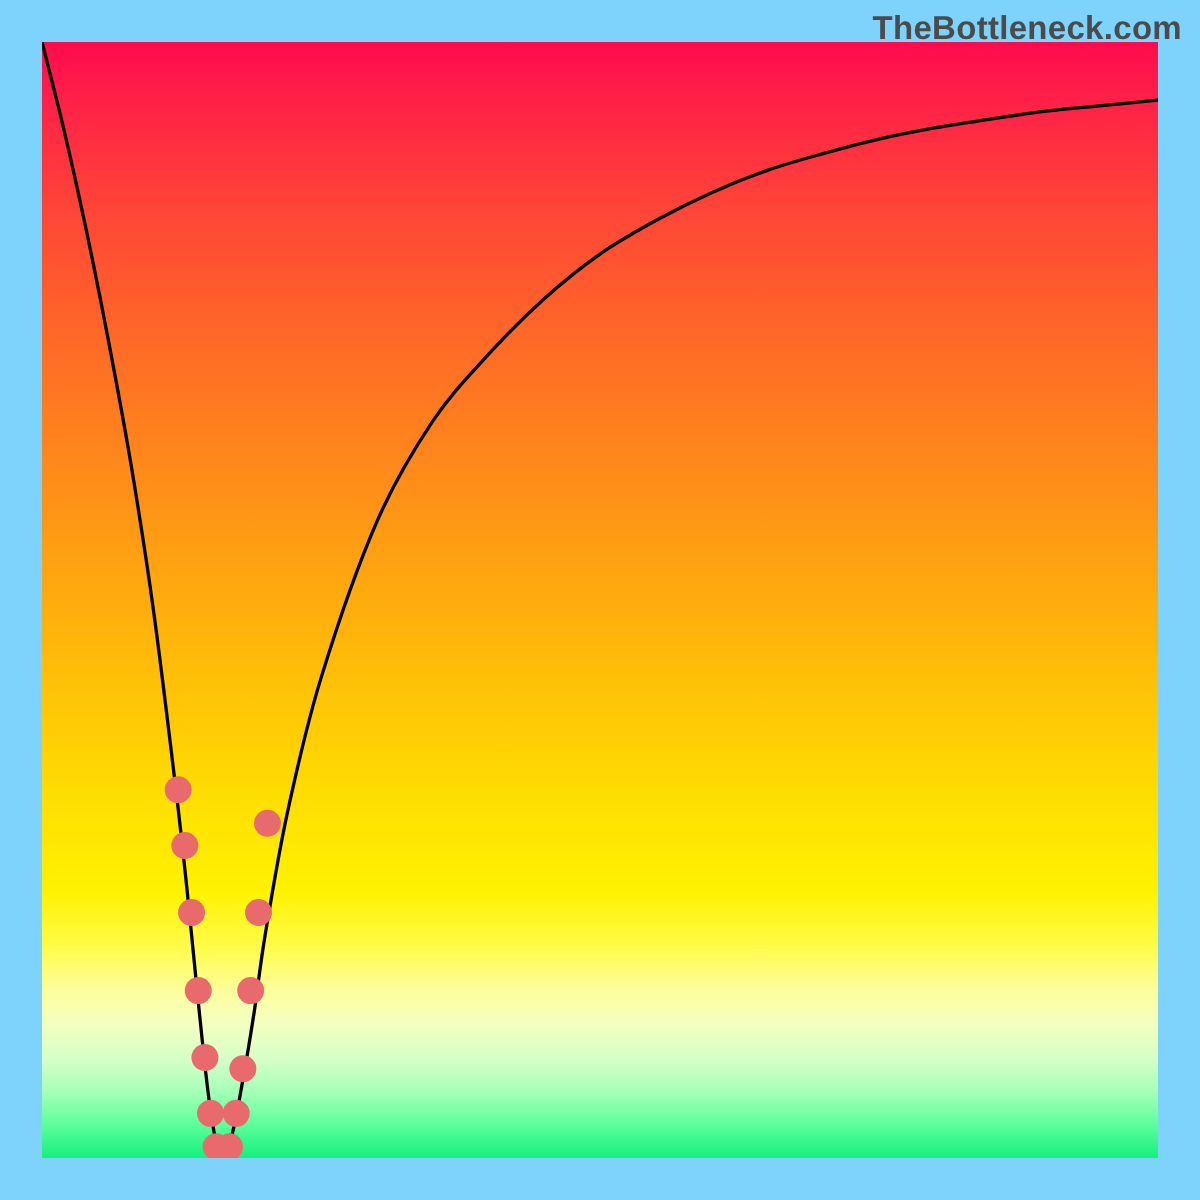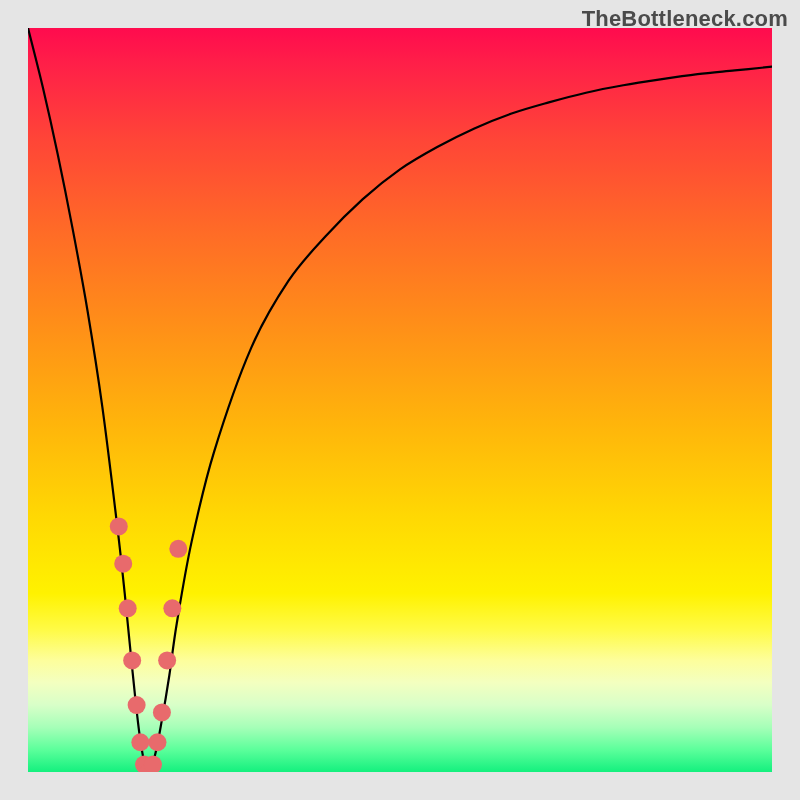--- a/index.html
+++ b/index.html
@@ -8,21 +8,21 @@
     width: 800px;
     height: 800px;
     overflow: hidden;
     background: #000;
     font-family: Arial, Helvetica, sans-serif;
   }
   .frame {
     position: absolute;
     left: 0; top: 0;
     width: 800px; height: 800px;
-    background: #e5e5e5;
+    background: #7dd3fc;
   }
   .plot {
     position: absolute;
     left: 28px;
     top: 28px;
     width: 744px;
     height: 744px;
     overflow: hidden;
   }
   .gradient {

